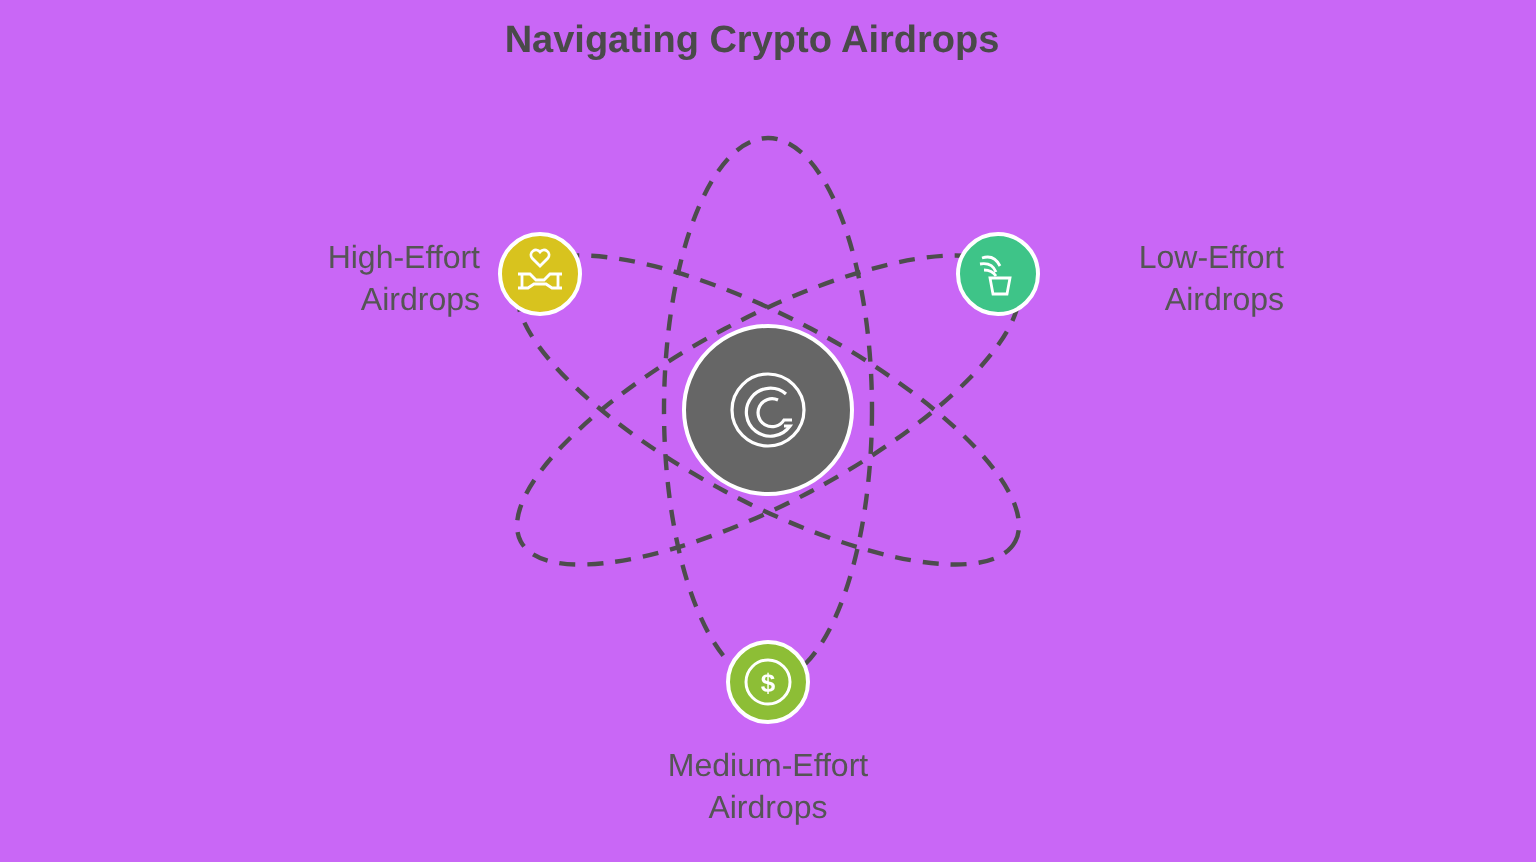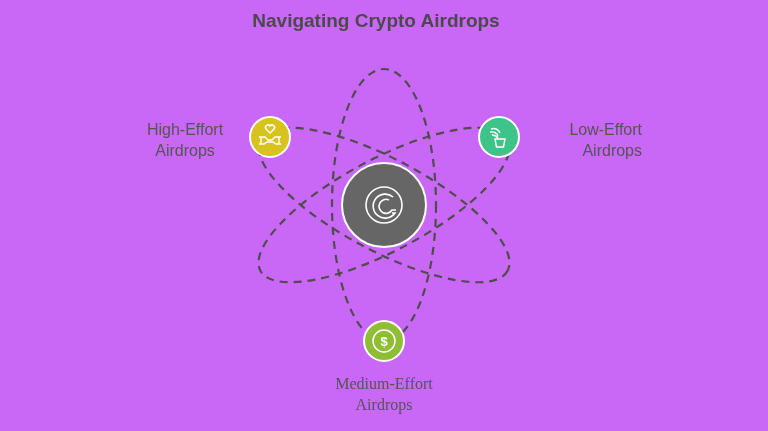--- a/index.html
+++ b/index.html
@@ -59,26 +59,26 @@
 
   <g>
     <circle cx="384" cy="341" r="20" fill="#8DBE36" stroke="#ffffff" stroke-width="2"></circle>
     <g>
       <circle cx="384" cy="341" r="11" fill="none" stroke="#ffffff" stroke-width="1.5"></circle>
       <text x="384" y="346" text-anchor="middle" font-size="13" font-weight="bold" fill="#ffffff" font-family="Liberation Sans, sans-serif">$</text>
     </g>
   </g>
 </svg>
 
-<div class="label label-left" style="left:130px; top:119px; width:110px;text-align:center;">
+<div class="label label-left" style="left:130px; top:119px; width:110px;">
   <div>High-Effort</div>
   <div>Airdrops</div>
 </div>
 
 <div class="label" style="left:532px; top:119px; width:110px;">
   <div>Low-Effort</div>
   <div>Airdrops</div>
 </div>
 
-<div class="label label-center" style="left:304px; top:373px; width:160px;font-family:Liberation Serif, serif;">
+<div class="label label-center" style="left:304px; top:373px; width:160px;">
   <div>Medium-Effort</div>
   <div>Airdrops</div>
 </div>
 
 </body></html>

